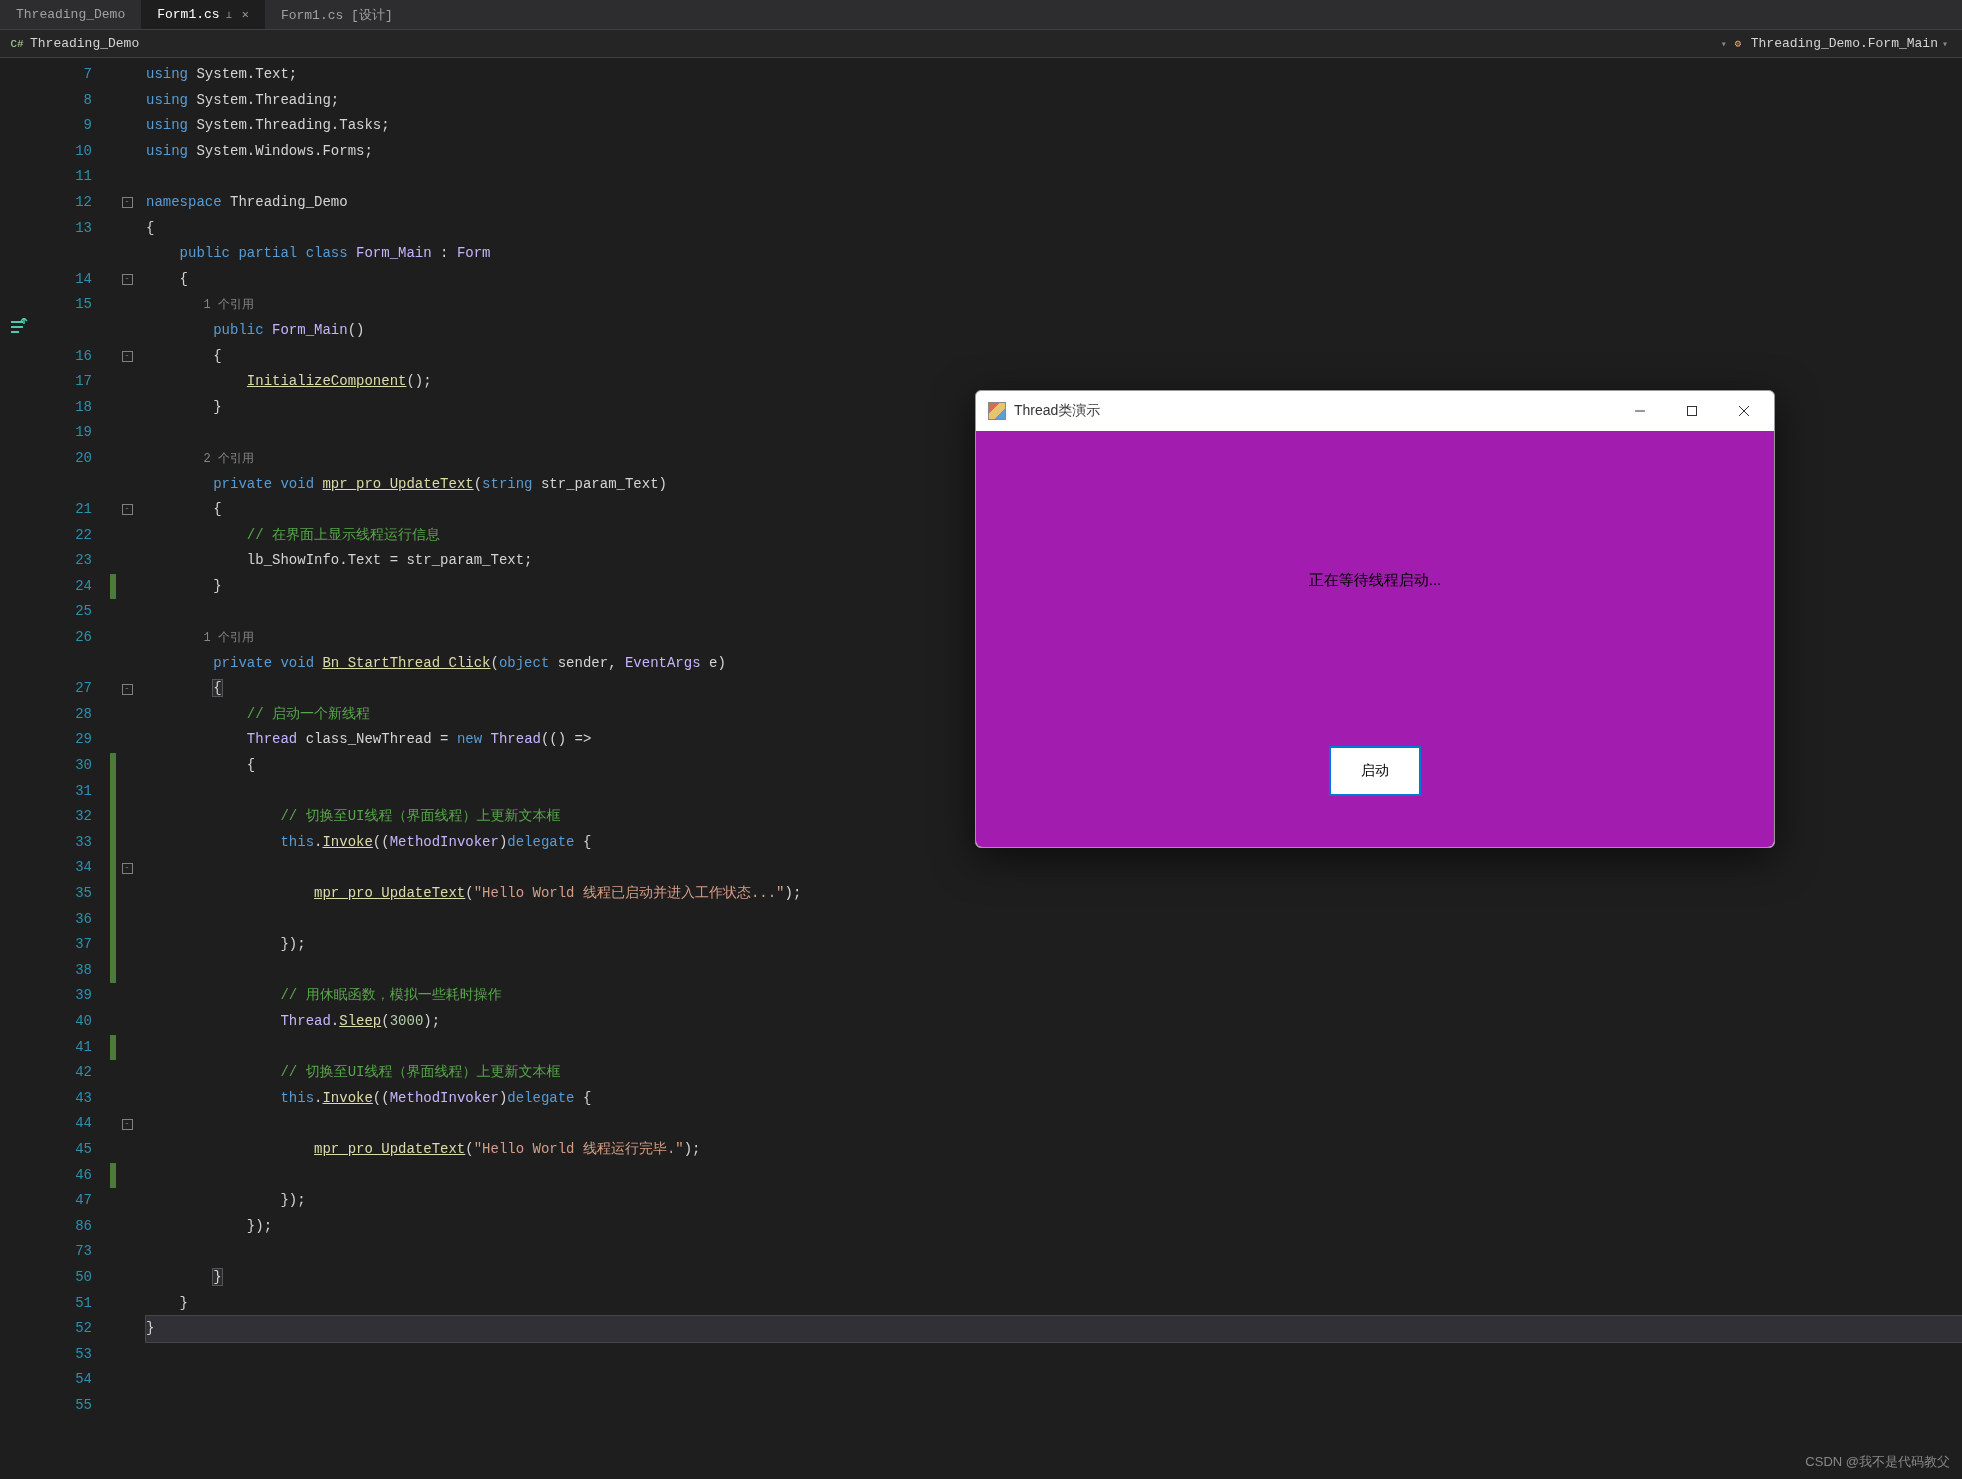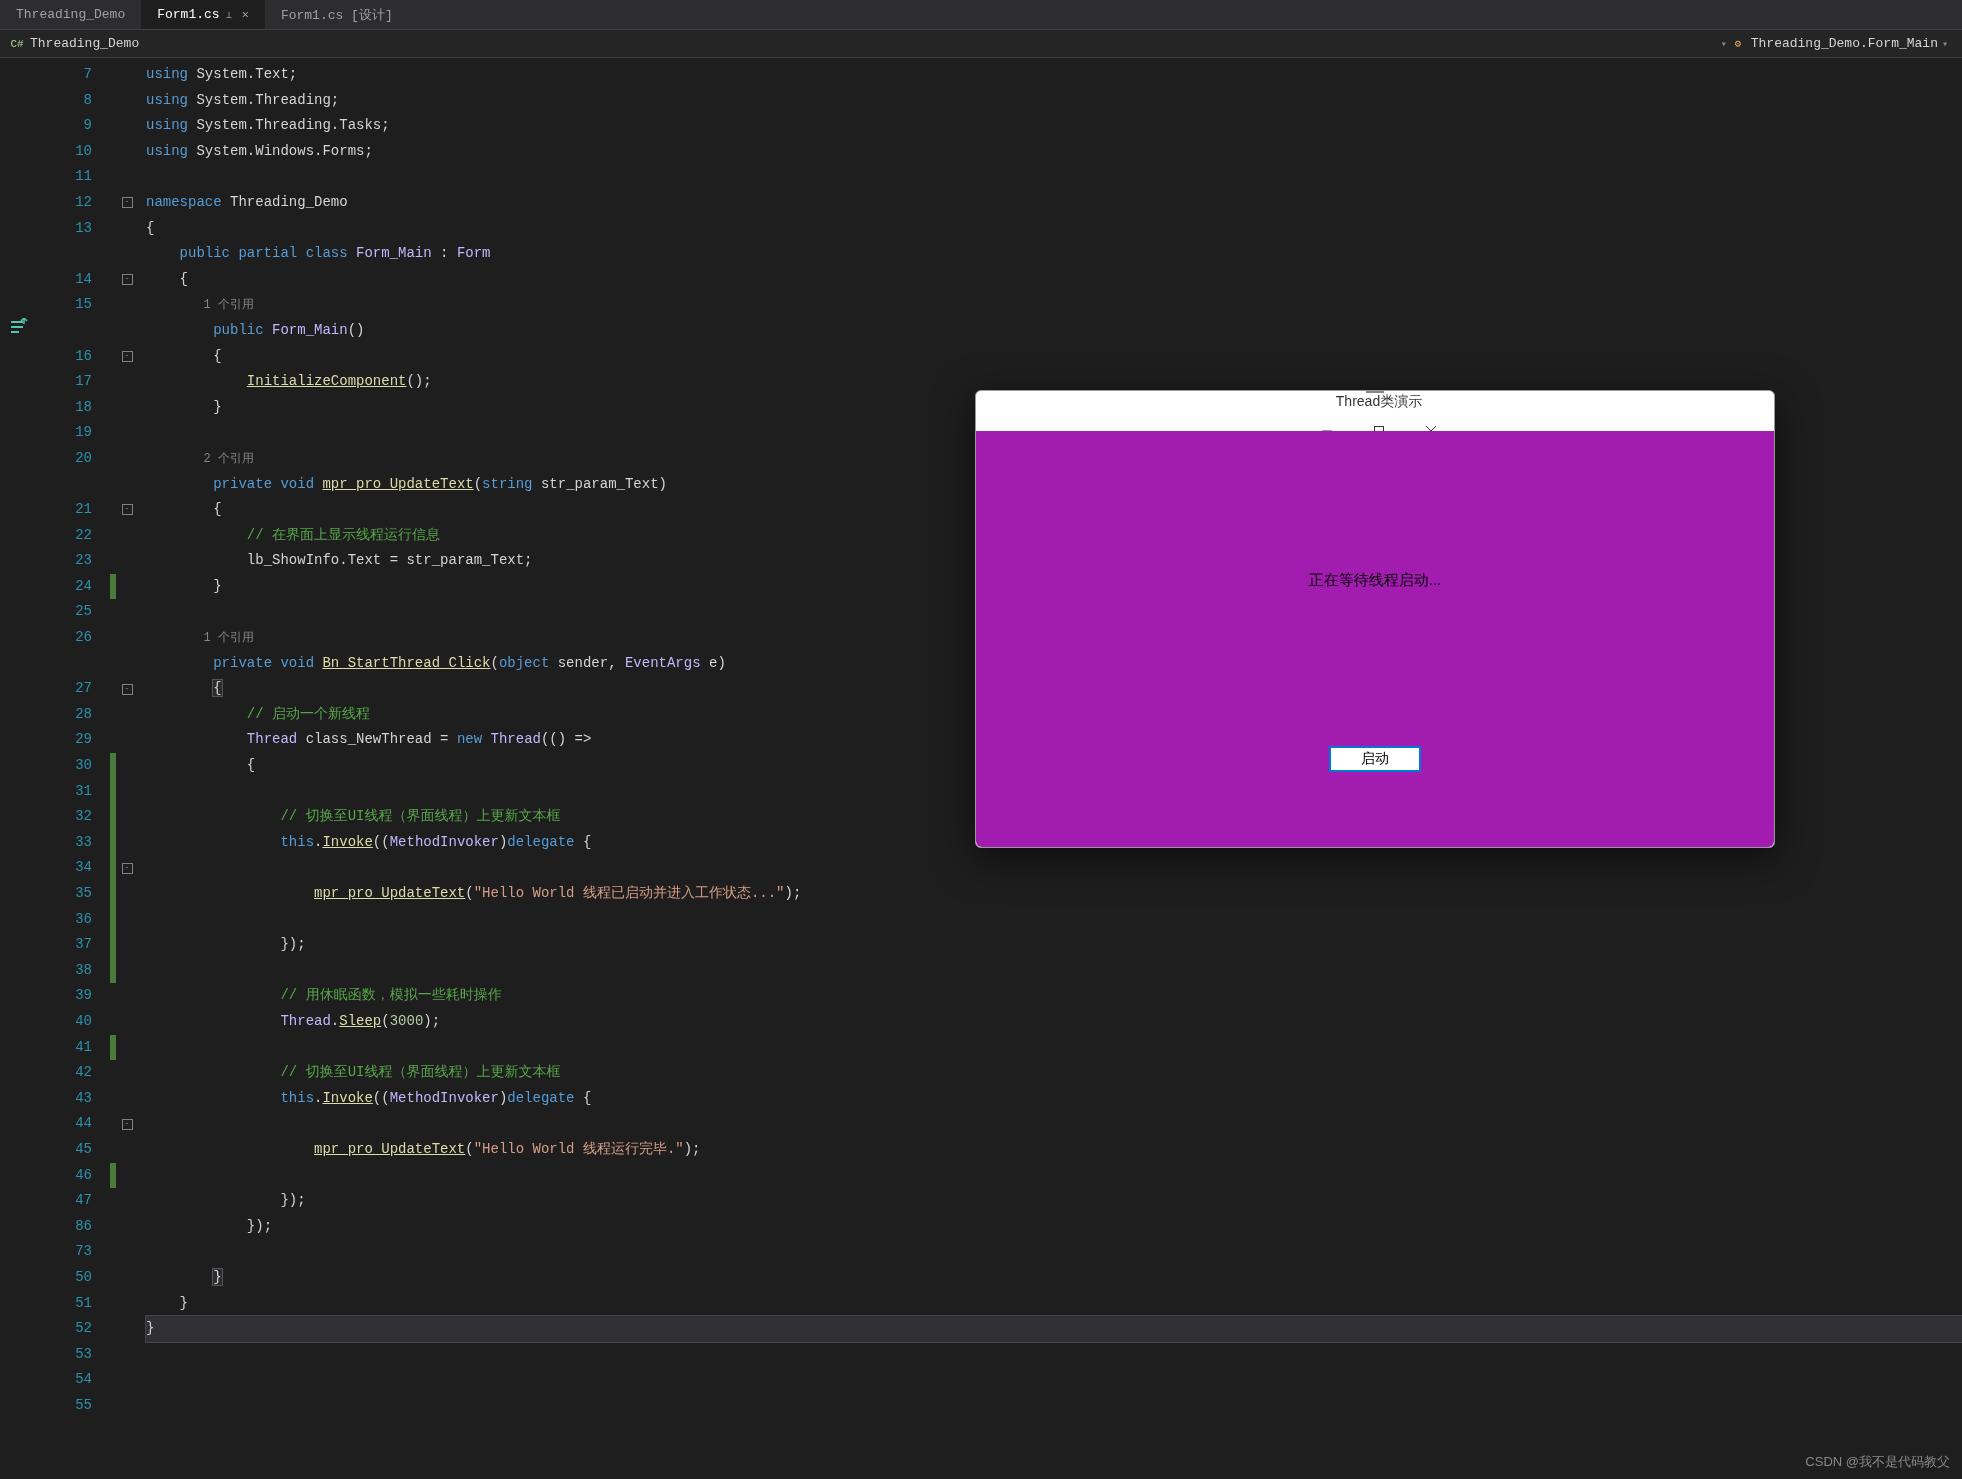--- a/index.html
+++ b/index.html
@@ -176,21 +176,20 @@
   box-shadow: 0 10px 40px rgba(0,0,0,0.6);
   font-family: "Microsoft YaHei", "Segoe UI", sans-serif;
 }
 .win-titlebar {
   height: 40px;
   display: flex;
   align-items: center;
   padding: 0 4px 0 12px;
   background: #fff;
   border-radius: 6px 6px 0 0;
-  flex-direction: column;
 }
 .win-appicon {
   width: 18px;
   height: 18px;
   margin-right: 8px;
   display: inline-block;
   background: linear-gradient(135deg,#d76b5a 0 33%,#e8c56a 33% 66%,#5aa0d7 66%);
   border: 1px solid #888;
 }
 .win-title {
@@ -223,21 +222,21 @@
   text-align: center;
   color: #000;
   font-size: 15px;
 }
 .win-btn-start {
   position: absolute;
   top: 315px;
   left: 50%;
   transform: translateX(-50%);
   width: 92px;
-  height: 26px;
+  height: 50px;
   background: #fff;
   border: 2px solid #0078d7;
   color: #000;
   font-size: 14px;
   cursor: pointer;
   font-family: inherit;
 }
 .watermark {
   position: absolute;
   bottom: 8px;

